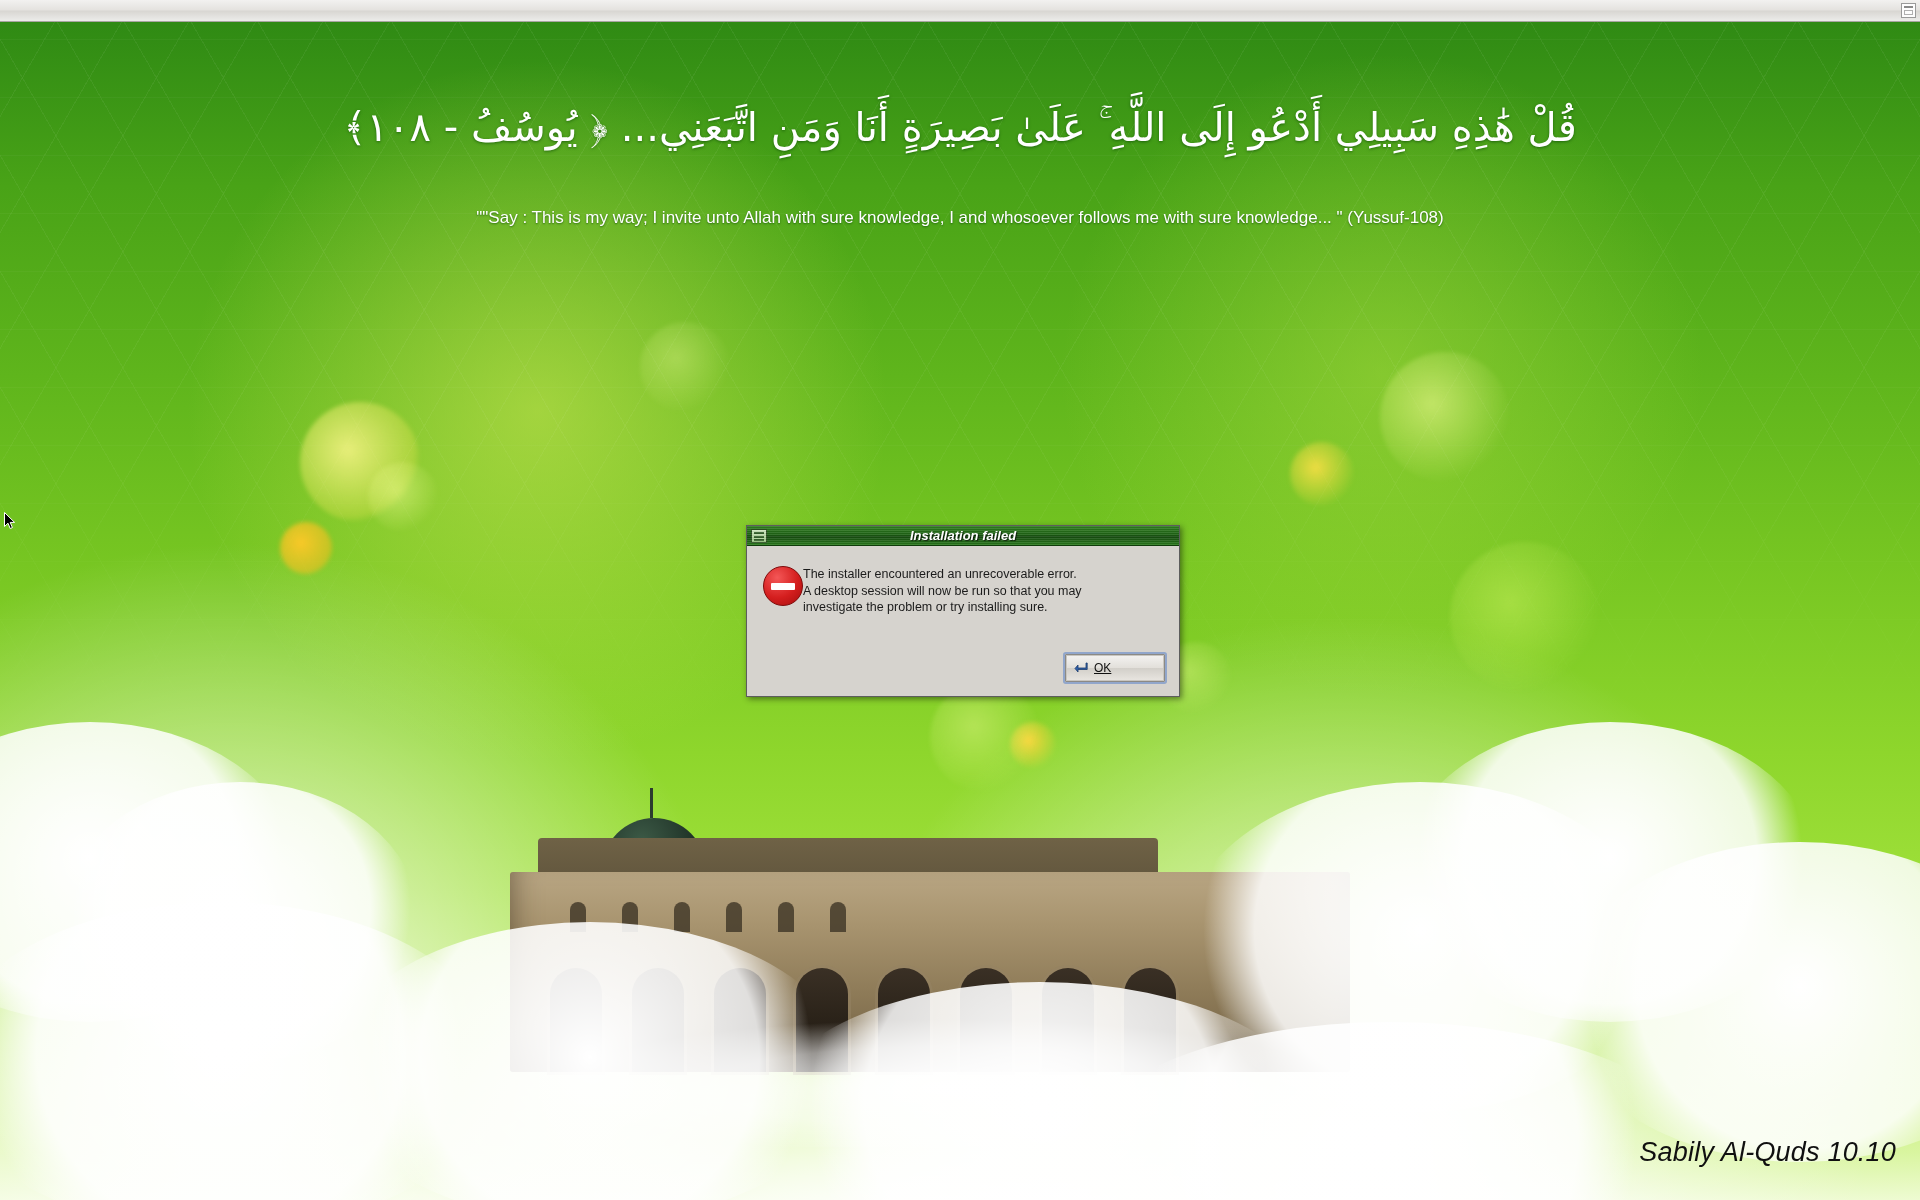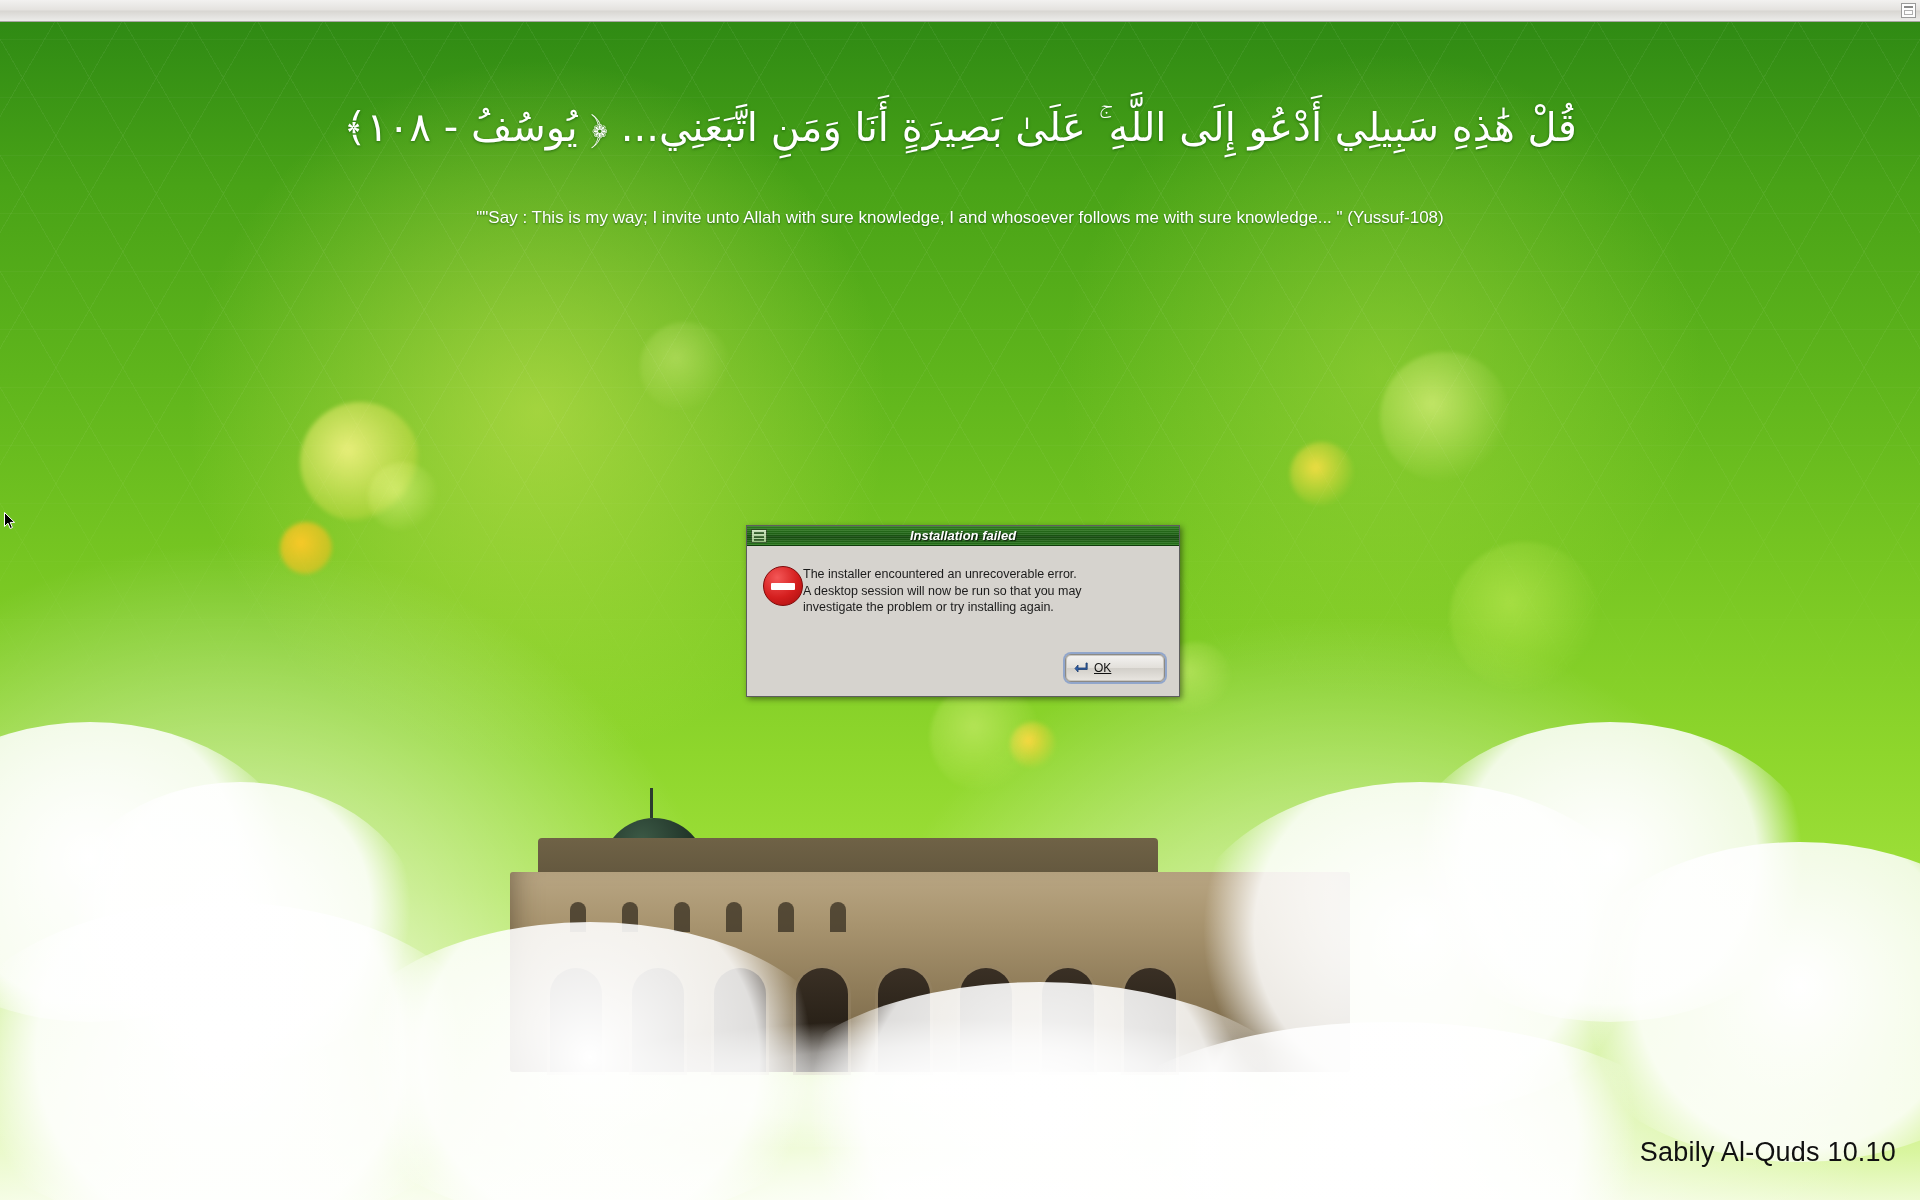--- a/index.html
+++ b/index.html
@@ -195,20 +195,21 @@
   }
 
   
   #branding {
     position: absolute;
     right: 24px;
     bottom: 32px;
     color: #101010;
     font-size: 27px;
     letter-spacing: .2px;
+    font-style: italic;
   }
 
   
   #cursor {
     position: absolute;
     left: 4px;
     top: 512px;
     width: 12px;
     height: 19px;
     z-index: 60;
@@ -309,21 +310,21 @@
     position: absolute;
     right: 14px;
     bottom: 14px;
   }
   #ok-button {
     min-width: 78px;
     height: 26px;
     padding: 0 12px 0 8px;
     background: linear-gradient(to bottom, #f4f3f1 0%, #e2dfda 50%, #d2cfc9 51%, #e9e6e1 100%);
     border: 1px solid #8c8a85;
-    border-radius: 6px;
+    border-radius: 1px;
     box-shadow: 0 0 0 1px #c9c6c0 inset, 0 0 0 2px rgba(90,130,200,0.55);
     display: flex;
     align-items: center;
     gap: 6px;
     font-size: 12px;
     color: #111;
     cursor: default;
   }
   #ok-button .arrow-icon {
     width: 14px;
@@ -400,21 +401,21 @@
   <div id="dialog">
     <div id="dialog-titlebar">
       <div id="titlebar-icon"></div>
       <div id="dialog-title">Installation failed</div>
     </div>
     <div id="dialog-body">
       <div id="error-icon"></div>
       <div id="dialog-message">
         <div>The installer encountered an unrecoverable error.</div>
         <div>A desktop session will now be run so that you may</div>
-        <div>investigate the problem or try installing again.</div>
+        <div>investigate the problem or try installing sure.</div>
       </div>
     </div>
     <div id="dialog-buttons">
       <div id="ok-button">
         <span class="arrow-icon">
           <svg width="14" height="12" viewBox="0 0 14 12" xmlns="http://www.w3.org/2000/svg">
             <path d="M12 1 L12 6 L4 6 L4 3 L1 6.5 L4 10 L4 7.5 L13.2 7.5 L13.2 1 Z" fill="#2f5fa8" stroke="#1d3c6e" stroke-width="0.8"></path>
           </svg>
         </span>
         <span id="ok-label">OK</span>

